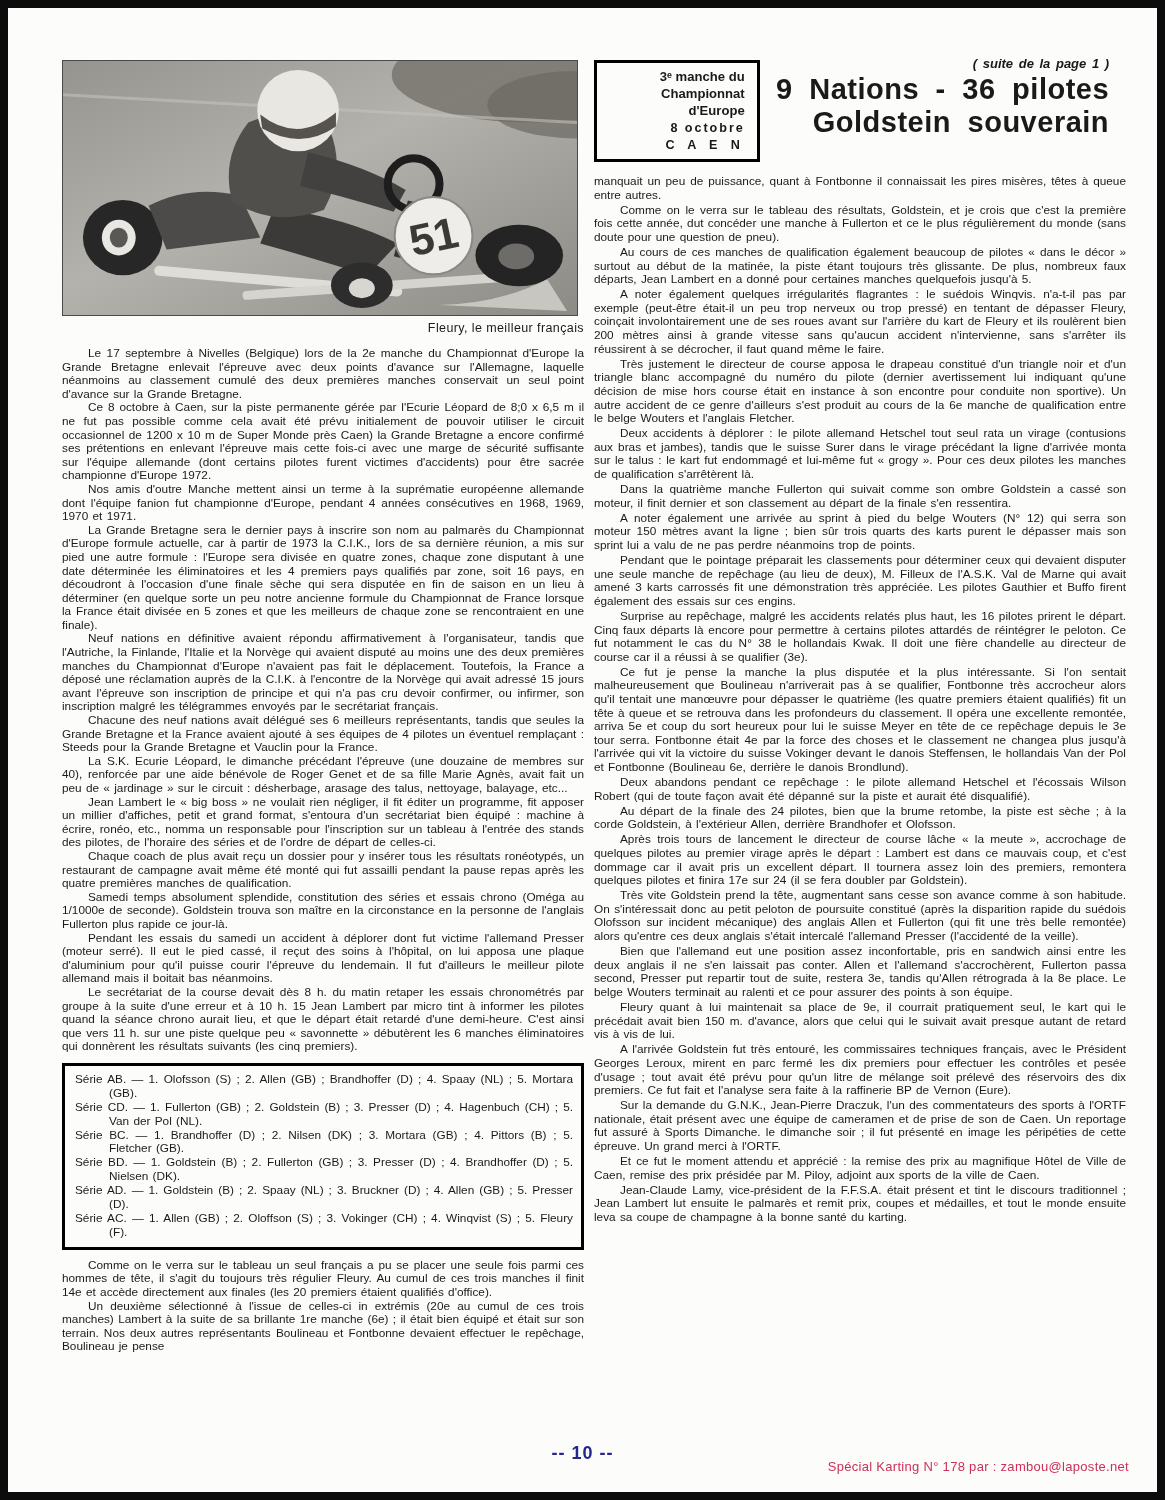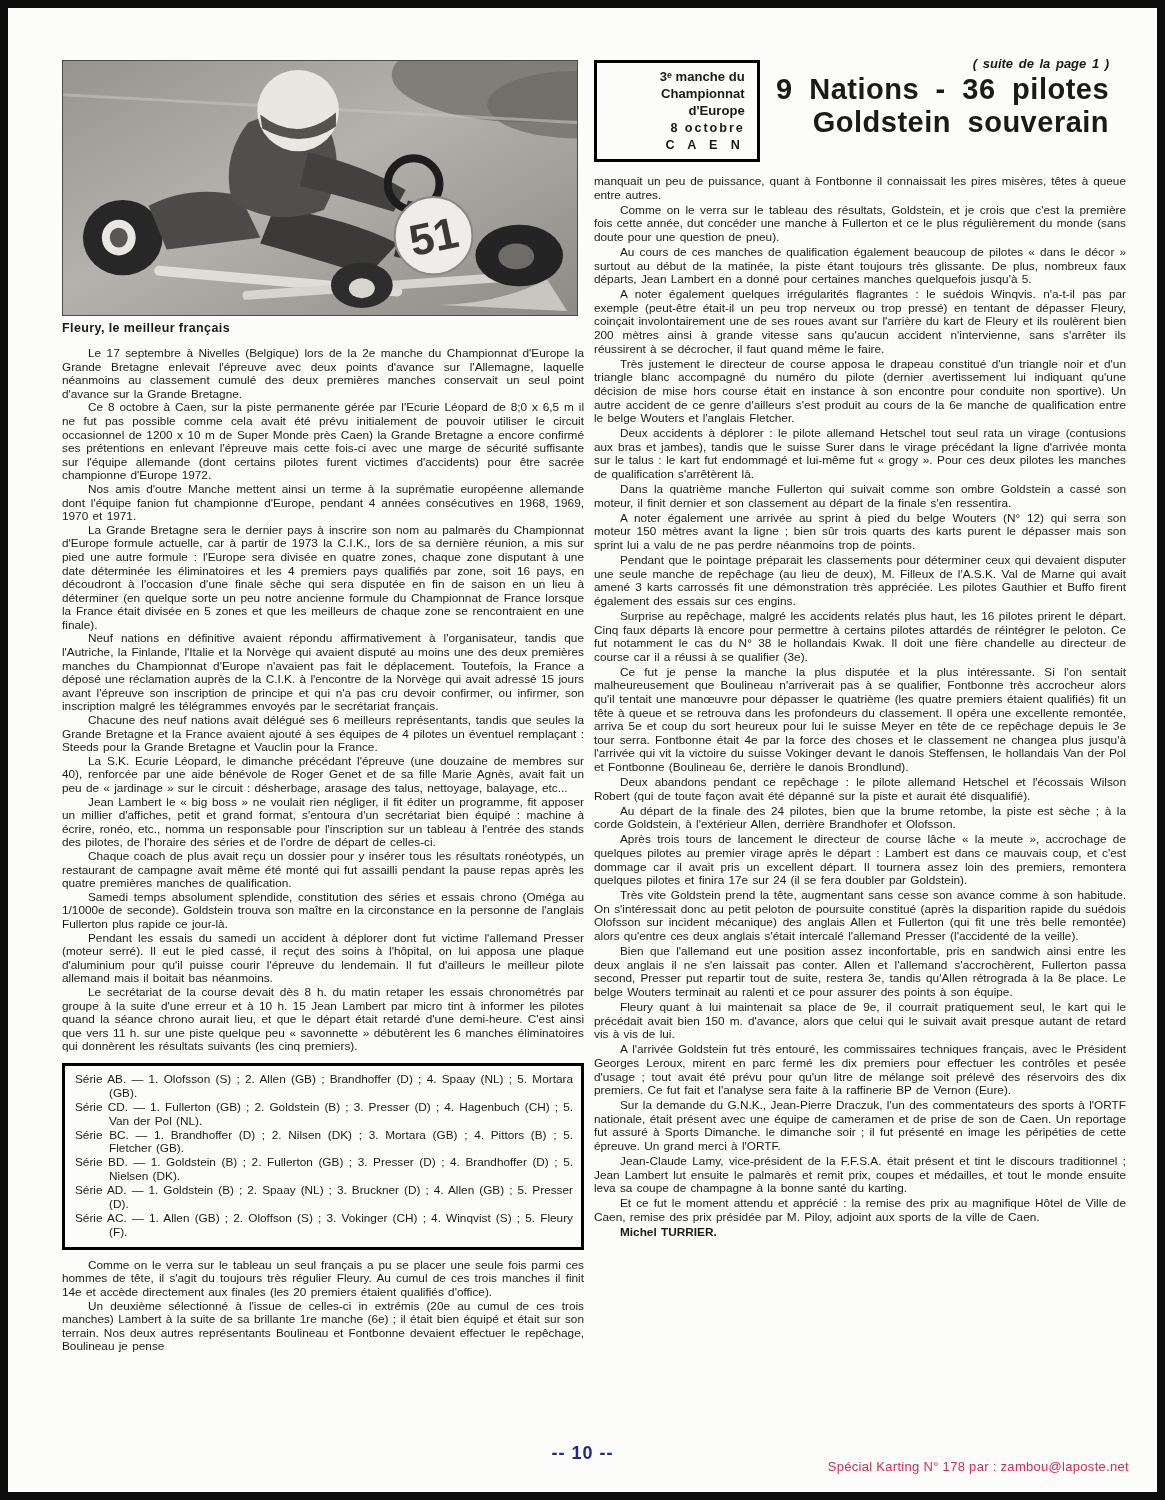--- a/index.html
+++ b/index.html
@@ -8,21 +8,21 @@
     background:#fcfcfa; border:8px solid #0c0c0c; overflow:hidden;
     font-family:"Liberation Sans", sans-serif; color:#1a1a1a;
   }
   
   .col-left{position:absolute; left:54px; top:52px; width:522px;}
   .col-right{position:absolute; left:586px; top:48px; width:532px;}
 
   
   .photo{width:516px; height:256px; border:1px solid #4a4a4a; background:#a8a6a2; box-sizing:border-box;}
   .photo svg{display:block; width:100%; height:100%;}
-  .caption{text-align:left; font-weight:bold; font-size:12.5px; margin:5px 0 12px 0; letter-spacing:.4px;}
+  .caption{text-align:right; font-weight:normal; font-size:12.5px; margin:5px 0 12px 0; letter-spacing:.4px;}
 
   
   .body p{
     margin:0; text-align:justify; font-size:11.8px; line-height:13.6px;
     text-indent:26px; word-spacing:1px;
   }
   .body p.no-indent{text-indent:0;}
   .rightbody p{margin-bottom:1.5px;}
 
   
@@ -173,22 +173,21 @@
       <p>Surprise au repêchage, malgré les accidents relatés plus haut, les 16 pilotes prirent le départ. Cinq faux départs là encore pour permettre à certains pilotes attardés de réintégrer le peloton. Ce fut notamment le cas du N° 38 le hollandais Kwak. Il doit une fière chandelle au directeur de course car il a réussi à se qualifier (3e).</p>
       <p>Ce fut je pense la manche la plus disputée et la plus intéressante. Si l'on sentait malheureusement que Boulineau n'arriverait pas à se qualifier, Fontbonne très accrocheur alors qu'il tentait une manœuvre pour dépasser le quatrième (les quatre premiers étaient qualifiés) fit un tête à queue et se retrouva dans les profondeurs du classement. Il opéra une excellente remontée, arriva 5e et coup du sort heureux pour lui le suisse Meyer en tête de ce repêchage depuis le 3e tour serra. Fontbonne était 4e par la force des choses et le classement ne changea plus jusqu'à l'arrivée qui vit la victoire du suisse Vokinger devant le danois Steffensen, le hollandais Van der Pol et Fontbonne (Boulineau 6e, derrière le danois Brondlund).</p>
       <p>Deux abandons pendant ce repêchage : le pilote allemand Hetschel et l'écossais Wilson Robert (qui de toute façon avait été dépanné sur la piste et aurait été disqualifié).</p>
       <p>Au départ de la finale des 24 pilotes, bien que la brume retombe, la piste est sèche ; à la corde Goldstein, à l'extérieur Allen, derrière Brandhofer et Olofsson.</p>
       <p>Après trois tours de lancement le directeur de course lâche « la meute », accrochage de quelques pilotes au premier virage après le départ : Lambert est dans ce mauvais coup, et c'est dommage car il avait pris un excellent départ. Il tournera assez loin des premiers, remontera quelques pilotes et finira 17e sur 24 (il se fera doubler par Goldstein).</p>
       <p>Très vite Goldstein prend la tête, augmentant sans cesse son avance comme à son habitude. On s'intéressait donc au petit peloton de poursuite constitué (après la disparition rapide du suédois Olofsson sur incident mécanique) des anglais Allen et Fullerton (qui fit une très belle remontée) alors qu'entre ces deux anglais s'était intercalé l'allemand Presser (l'accidenté de la veille).</p>
       <p>Bien que l'allemand eut une position assez inconfortable, pris en sandwich ainsi entre les deux anglais il ne s'en laissait pas conter. Allen et l'allemand s'accrochèrent, Fullerton passa second, Presser put repartir tout de suite, restera 3e, tandis qu'Allen rétrograda à la 8e place. Le belge Wouters terminait au ralenti et ce pour assurer des points à son équipe.</p>
       <p>Fleury quant à lui maintenait sa place de 9e, il courrait pratiquement seul, le kart qui le précédait avait bien 150 m. d'avance, alors que celui qui le suivait avait presque autant de retard vis à vis de lui.</p>
       <p>A l'arrivée Goldstein fut très entouré, les commissaires techniques français, avec le Président Georges Leroux, mirent en parc fermé les dix premiers pour effectuer les contrôles et pesée d'usage ; tout avait été prévu pour qu'un litre de mélange soit prélevé des réservoirs des dix premiers. Ce fut fait et l'analyse sera faite à la raffinerie BP de Vernon (Eure).</p>
       <p>Sur la demande du G.N.K., Jean-Pierre Draczuk, l'un des commentateurs des sports à l'ORTF nationale, était présent avec une équipe de cameramen et de prise de son de Caen. Un reportage fut assuré à Sports Dimanche. le dimanche soir ; il fut présenté en image les péripéties de cette épreuve. Un grand merci à l'ORTF.</p>
+      <p>Et ce fut le moment attendu et apprécié : la remise des prix au magnifique Hôtel de Ville de Caen, remise des prix présidée par M. Piloy, adjoint aux sports de la ville de Caen.</p>
       <p>Jean-Claude Lamy, vice-président de la F.F.S.A. était présent et tint le discours traditionnel ; Jean Lambert lut ensuite le palmarès et remit prix, coupes et médailles, et tout le monde ensuite leva sa coupe de champagne à la bonne santé du karting.</p>
-      <p>Et ce fut le moment attendu et apprécié : la remise des prix au magnifique Hôtel de Ville de Caen, remise des prix présidée par M. Piloy, adjoint aux sports de la ville de Caen.</p>
-      <p class="signature">Michel TURRIER.</p>
     </div>
   </div>
 
   <div class="page-num">-- 10 --</div>
   <div class="footer">Spécial Karting N° 178 par :  zambou@laposte.net</div>
 
 </div>
 
 </body></html>

